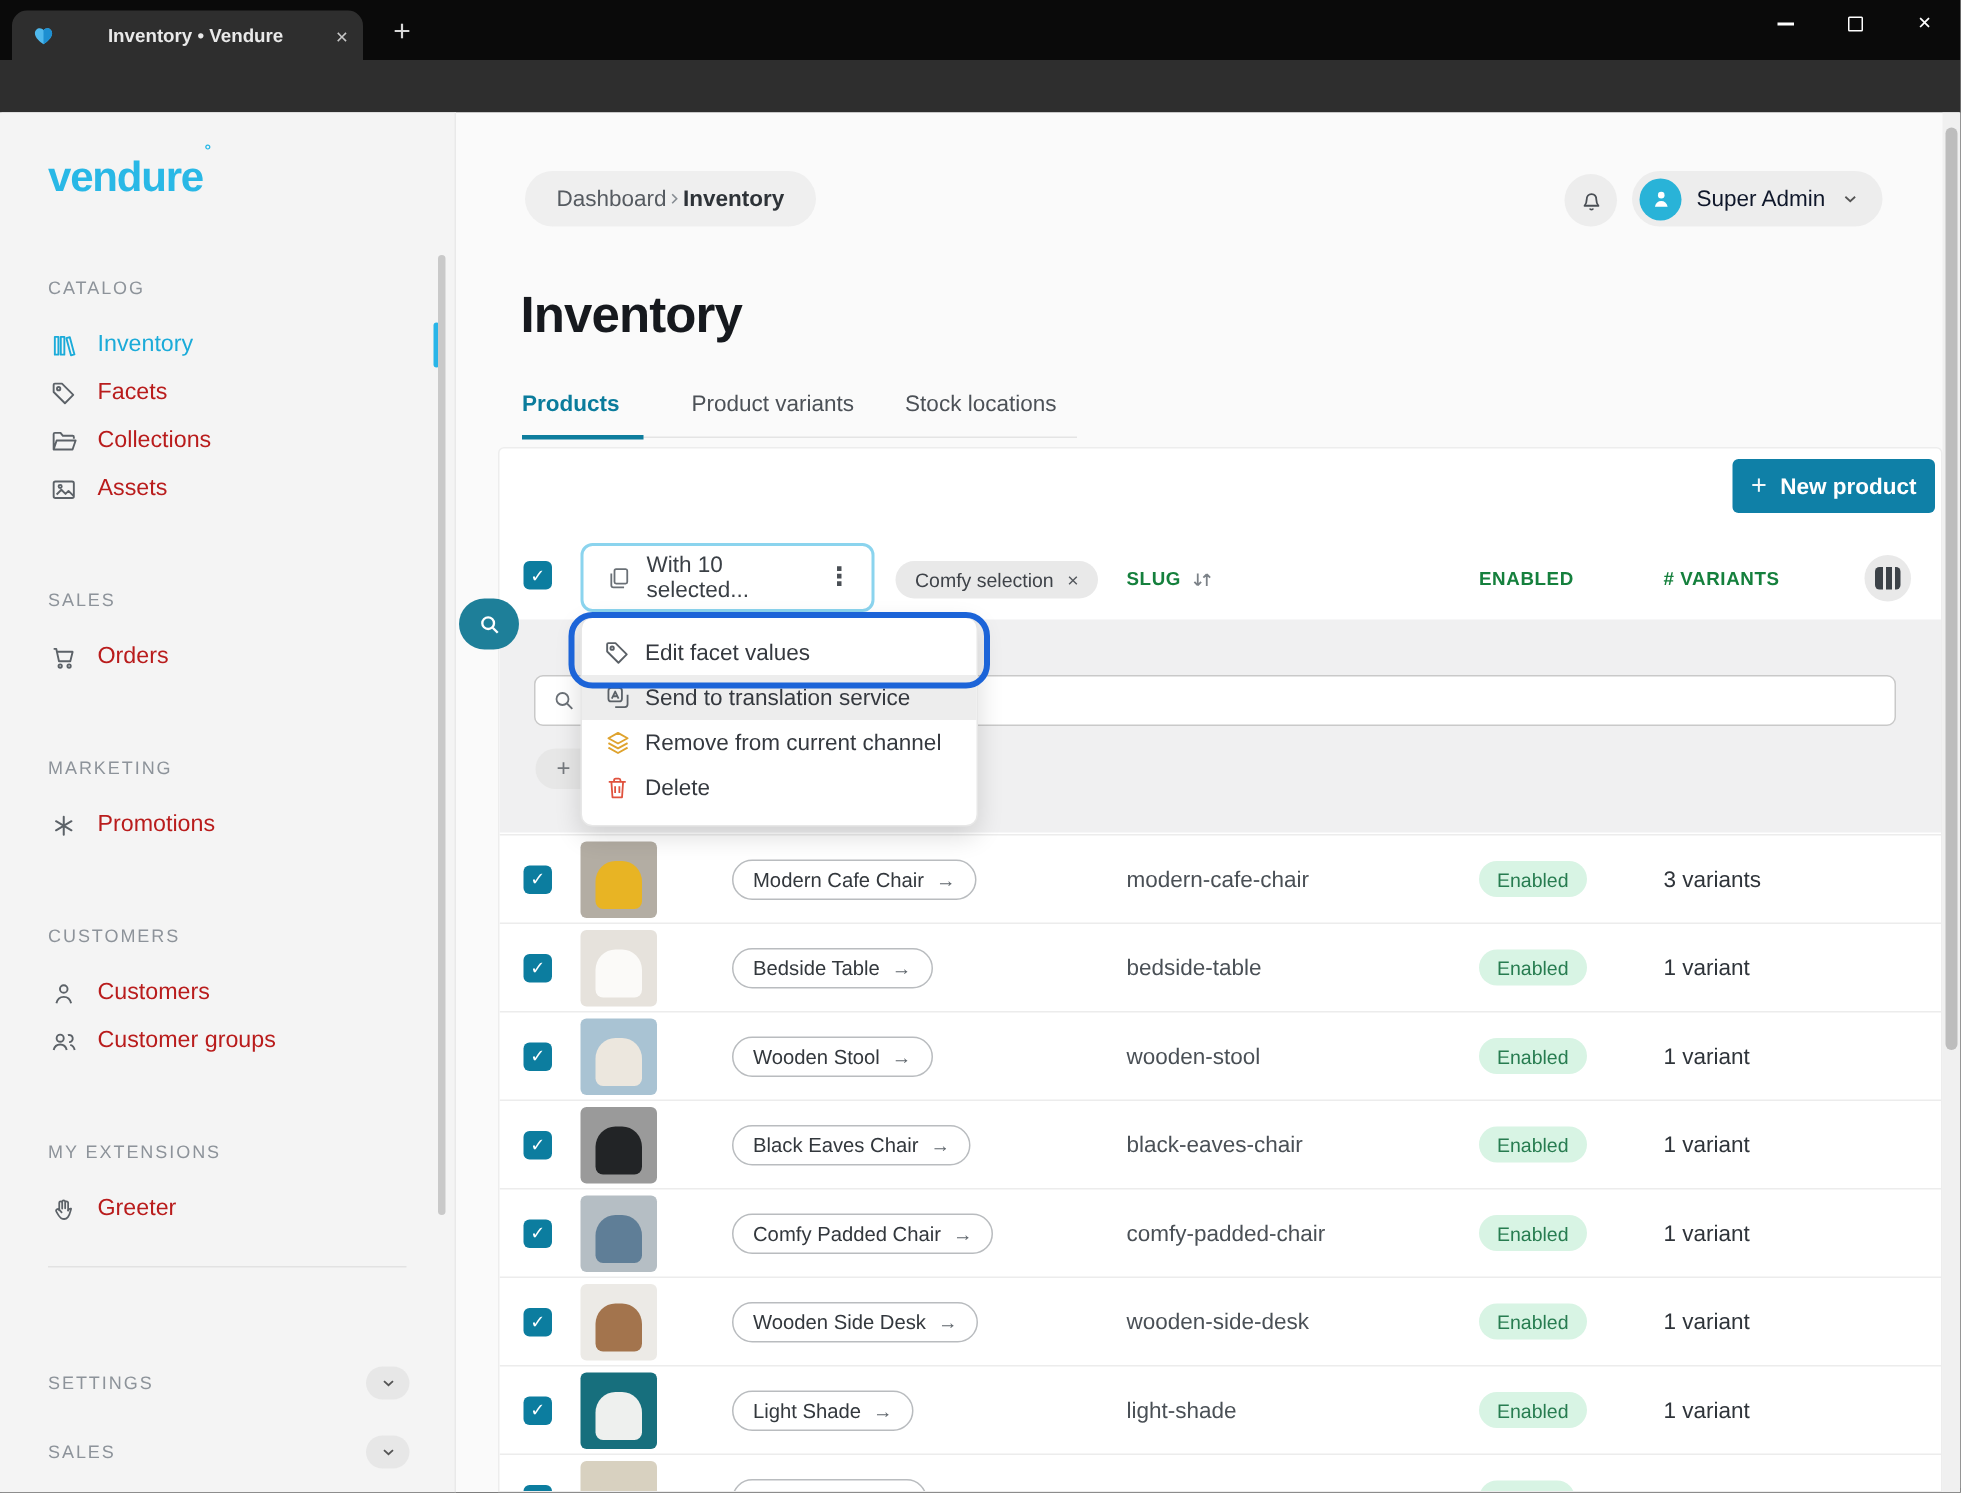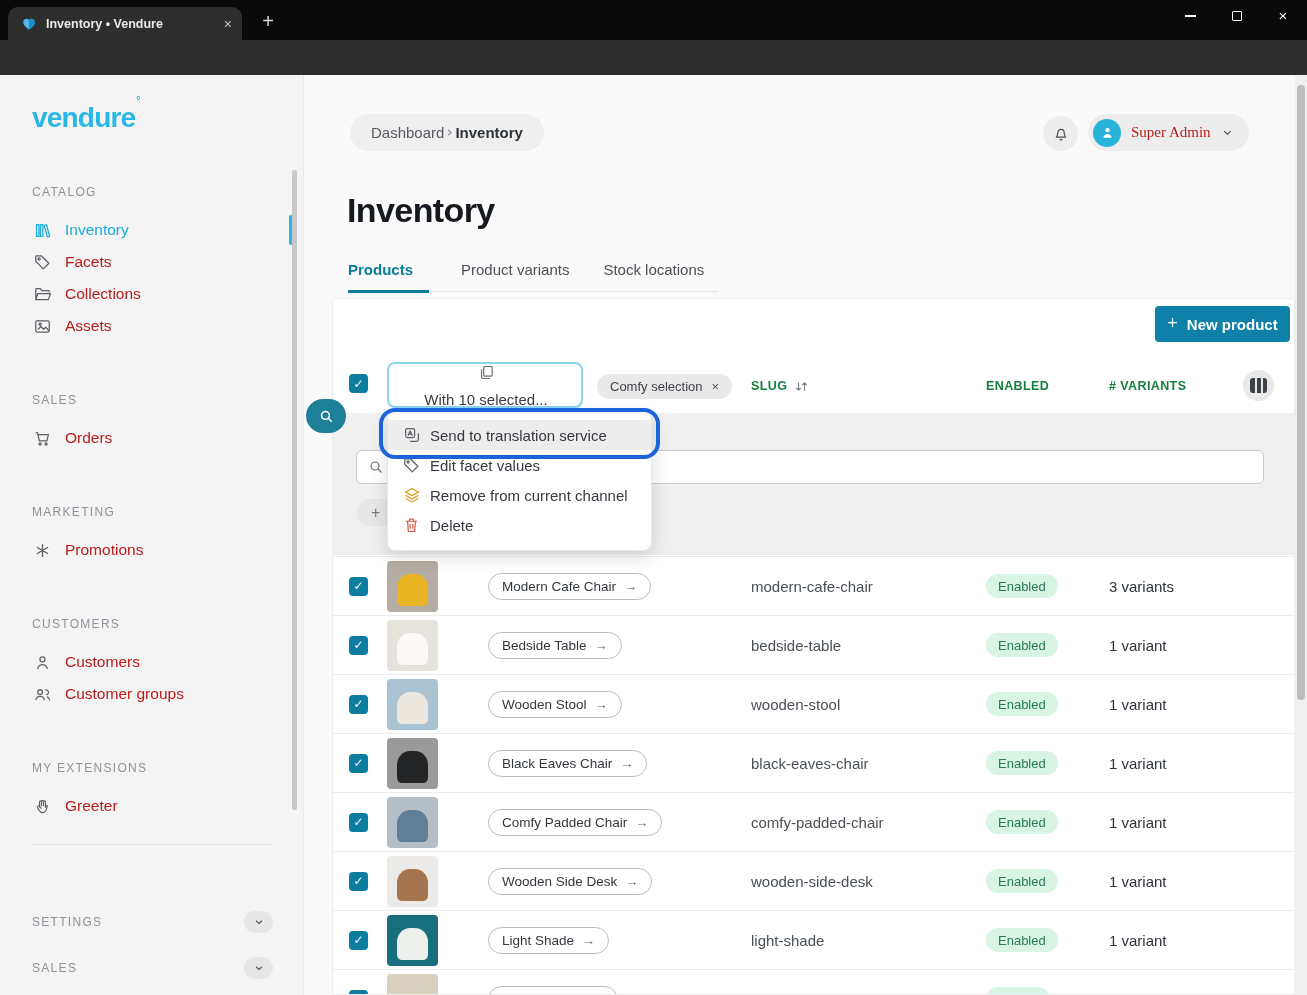--- a/index.html
+++ b/index.html
@@ -6,21 +6,21 @@
   *{box-sizing:border-box;}
   .screen{position:relative;width:1307px;height:995px;background:#fff;overflow:hidden;
     font-family:"Liberation Sans","DejaVu Sans",sans-serif;
     box-shadow:inset 1px 0 0 #5a5a5a,inset -1px 0 0 #5a5a5a,inset 0 -3px 0 #2f2f2f;}
   svg{display:block;}
 
   
   .tabbar{position:absolute;left:0;top:0;width:100%;height:40px;background:#0a0a0a;}
   .btab{position:absolute;left:8px;top:7px;width:234px;height:33px;background:#2e2e2e;
     border-radius:10px 10px 0 0;display:flex;align-items:center;gap:9px;padding:0 10px 0 13px;}
-  .btab-title{color:#e9e9e9;font-size:12.5px;font-weight:600;flex:1;white-space:nowrap;overflow:hidden;}
+  .btab-title{color:#e9e9e9;font-size:12.5px;font-weight:600;flex:1;white-space:nowrap;overflow:hidden;text-align:center;}
   .btab-close{color:#c6c6c6;font-size:14px;line-height:1;}
   .newtab{position:absolute;left:256px;top:9px;width:24px;height:24px;color:#d8d8d8;font-size:20px;
     display:grid;place-items:center;font-weight:400;}
   .wc{position:absolute;top:0;width:46px;height:31px;display:grid;place-items:center;color:#fff;}
   .wc-min{left:1167px}.wc-max{left:1214px}.wc-x{left:1260px;font-size:15px;}
   .wc-min i{display:block;width:11px;height:2px;background:#fff;}
   .wc-max i{display:block;width:10px;height:10px;border:1.6px solid #fff;border-radius:1px;}
 
   .toolbar{position:absolute;left:0;top:40px;width:100%;height:35px;background:#2e2e2e;}
   .tb-ic{position:absolute;top:47px;color:#cfcfcf;}
@@ -60,36 +60,36 @@
   .main{position:absolute;left:300px;top:0;width:1007px;height:920px;}
   .breadcrumb{position:absolute;left:50px;top:39px;height:37px;background:#efefef;border-radius:19px;
     display:flex;align-items:center;padding:0 21px;font-size:15px;color:#565b61;}
   .bc-current{color:#2e3338;font-weight:600;}
   .bc-sep{color:#868c92;}
   .bellbtn{position:absolute;left:743px;top:41px;width:35px;height:35px;border-radius:50%;background:#ededed;
     display:grid;place-items:center;color:#4a4f55;}
   .userpill{position:absolute;left:788px;top:39px;height:37px;border-radius:19px;background:#ededed;
     display:flex;align-items:center;gap:10px;padding:0 15px 0 5px;}
   .uavatar{width:28px;height:28px;border-radius:50%;background:#29b3d8;display:grid;place-items:center;}
-  .uname{font-size:15px;color:#b91c1c;font-family:Liberation Serif, serif;}
+  .uname{font-size:15px;color:#0f172a;}
   .page-title{position:absolute;left:47px;top:116px;font-size:34px;font-weight:700;color:#16191e;letter-spacing:-0.6px;}
   .tabs{position:absolute;left:48px;top:186px;width:370px;display:flex;gap:32px;border-bottom:1px solid #e4e4e4;}
   .tabitem{font-size:15px;color:#4c5157;padding:0 2px 12px 0;cursor:pointer;}
   .tabitem.active{color:#0b7c9c;font-weight:600;border-bottom:3px solid #0e7d9d;margin-bottom:-2px;padding-right:16px;}
 
   .card{position:absolute;left:32px;top:223px;width:963px;height:697px;background:#fff;
     border:1px solid #ededed;border-radius:4px 4px 0 0;overflow:hidden;}
   .newbtn{position:absolute;left:822px;top:7px;width:135px;height:36px;background:#0f80a7;color:#fff;border-radius:4px;
     display:flex;align-items:center;justify-content:center;gap:9px;font-size:15px;font-weight:600;cursor:pointer;}
   .newbtn .plus{font-size:18px;font-weight:400;opacity:.95;margin-top:-2px;}
   .checkbox{width:19px;height:19px;background:#0c7d9f;border-radius:4px;color:#fff;display:grid;place-items:center;
     font-size:12px;font-weight:700;cursor:pointer;}
   .bulk-cb{position:absolute;left:16px;top:75px;}
   .selbtn{position:absolute;left:54px;top:63px;width:196px;height:46px;background:#fff;border:2px solid #8bd4ee;
-    border-radius:8px;display:flex;align-items:center;gap:10px;padding:0 13px 0 15px;cursor:pointer;flex-direction:column;}
+    border-radius:8px;display:flex;align-items:center;gap:10px;padding:0 13px 0 15px;cursor:pointer;}
   .selbtn .lbl{font-size:15px;color:#3a3f45;flex:1;}
   .selbtn .ic{color:#6a7076;}
   .selbtn .dots{color:#4a4f55;font-size:17px;font-weight:700;}
   .clearpill{position:absolute;left:264px;top:75px;height:25px;background:#e9e9e9;border-radius:13px;
     display:flex;align-items:center;gap:9px;padding:0 13px;font-size:13px;color:#3f4349;cursor:pointer;}
   .clearpill .x{font-size:13px;color:#55595e;}
   .thead{position:absolute;top:80px;font-size:12.5px;font-weight:700;color:#15803d;letter-spacing:.4px;display:flex;gap:7px;align-items:flex-end;}
   .th-slug{left:418px;}.th-enabled{left:653px;}.th-variants{left:776px;}
   .colbtn{position:absolute;left:910px;top:71px;width:31px;height:31px;border-radius:50%;background:#e9e9e9;
     display:grid;place-items:center;cursor:pointer;}
@@ -436,40 +436,40 @@
             </span>
           <input type="text" value="" style="">
         </div>
 
         <div class="addfilter">
           <span class="plus">+</span>
           <span>Add filter</span>
         </div>
 
         <div class="dropdown">
+            <div class="dd-item">
+              <span class="dd-icon">
+                <svg viewBox="0 0 24 24" fill="none" stroke="currentColor" stroke-width="1.6" stroke-linejoin="round">
+                  <path d="M3.5 10.5v-6a1 1 0 0 1 1-1h6L20 13l-7 7z"></path>
+                  <circle cx="7.7" cy="7.7" r="1.4"></circle>
+                </svg>
+              </span>
+              <span>Edit facet values</span>
+            </div>
             <div class="dd-item hl">
               <span class="dd-icon">
                 <svg width="18" height="18" viewBox="0 0 24 24" fill="none" stroke="currentColor" stroke-width="1.6" stroke-linejoin="round">
                   <rect x="3.5" y="3.5" width="12" height="12" rx="2.5"></rect>
                   <path d="M6.5 13l3-6.3 3 6.3M7.7 10.9h3.7"></path>
                   <path d="M20.5 9.5v8.5a2.5 2.5 0 0 1-2.5 2.5H9.5"></path>
                 </svg>
               </span>
               <span>Send to translation service</span>
             </div>
             <div class="dd-item">
-              <span class="dd-icon">
-                <svg viewBox="0 0 24 24" fill="none" stroke="currentColor" stroke-width="1.6" stroke-linejoin="round">
-                  <path d="M3.5 10.5v-6a1 1 0 0 1 1-1h6L20 13l-7 7z"></path>
-                  <circle cx="7.7" cy="7.7" r="1.4"></circle>
-                </svg>
-              </span>
-              <span>Edit facet values</span>
-            </div>
-            <div class="dd-item">
               <span class="dd-icon warn">
                 <svg width="18" height="18" viewBox="0 0 24 24" fill="none" stroke="currentColor" stroke-width="1.7" stroke-linejoin="round">
                   <path d="M12 3.5l8.5 4.7L12 12.9 3.5 8.2z"></path>
                   <path d="M3.5 12.5L12 17.2l8.5-4.7"></path>
                   <path d="M3.5 16.6L12 21.3l8.5-4.7"></path>
                 </svg>
               </span>
               <span>Remove from current channel</span>
             </div>
             <div class="dd-item">

